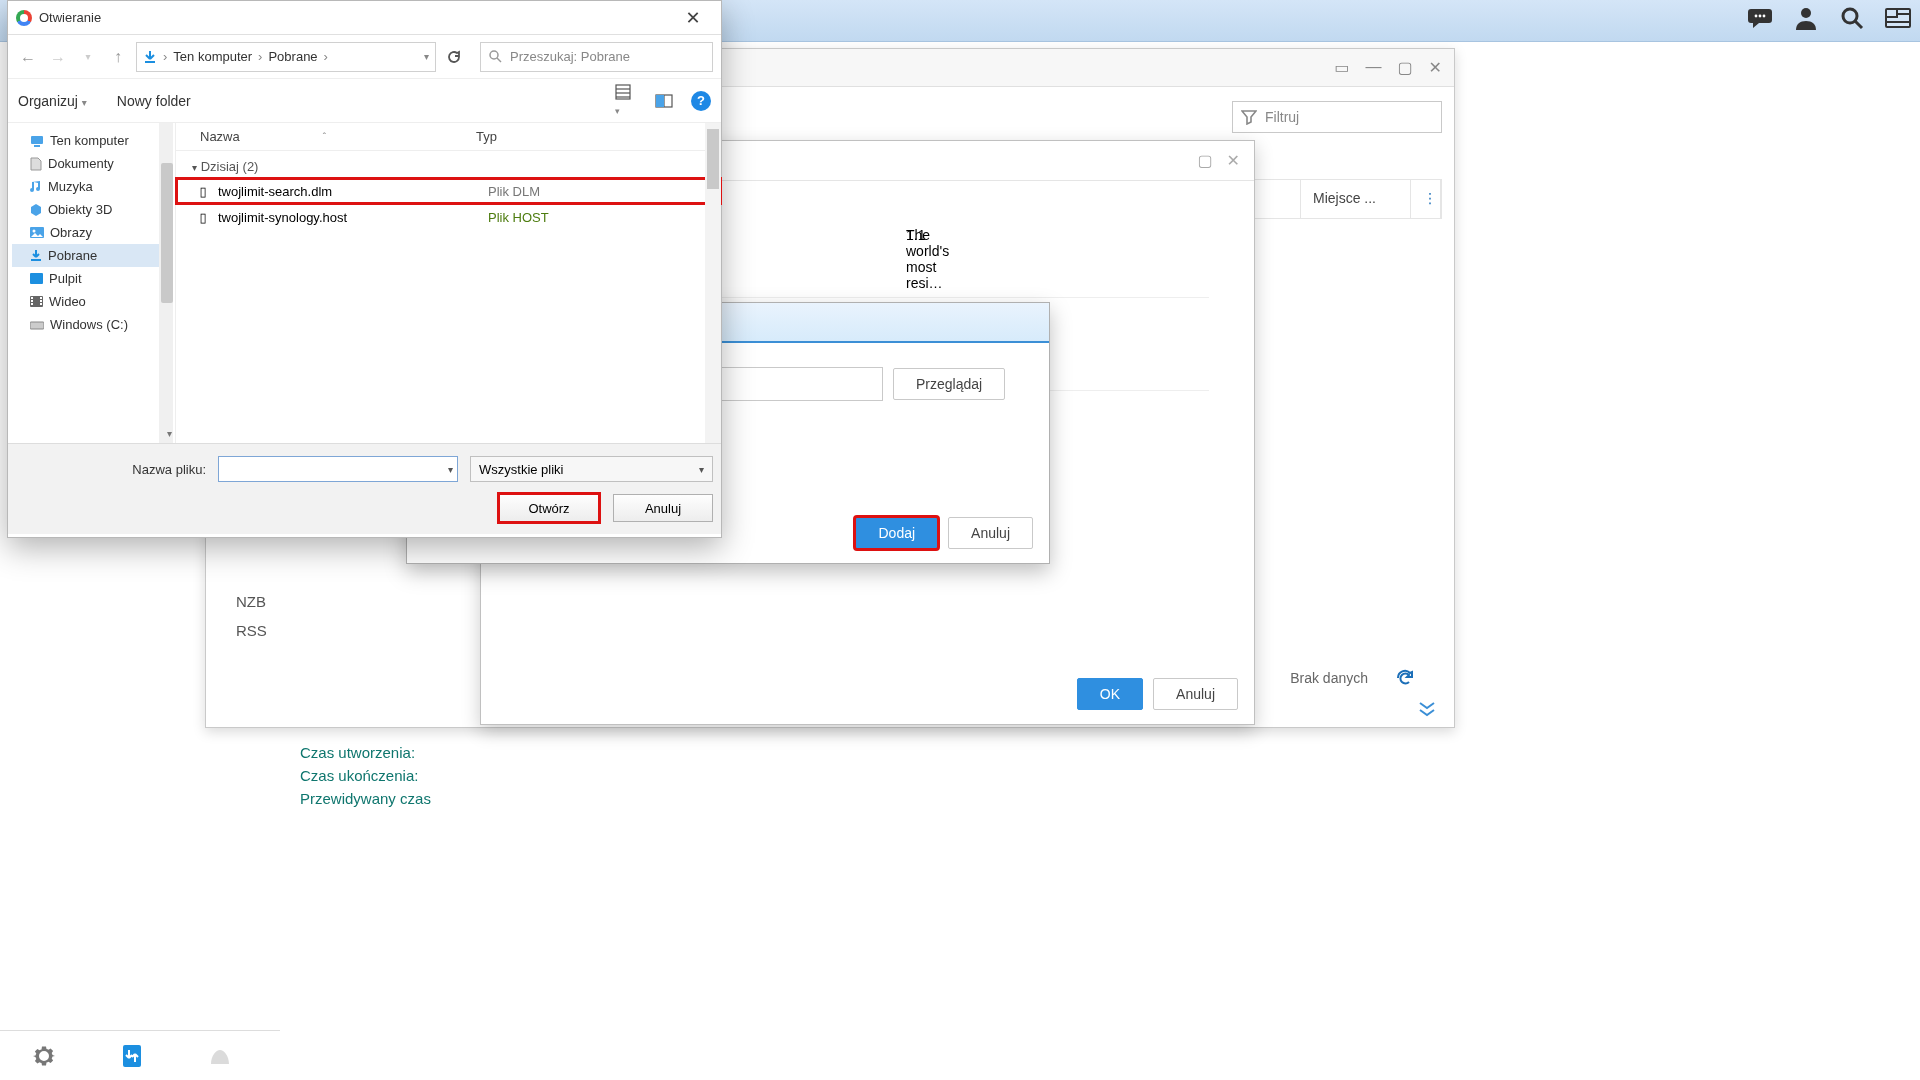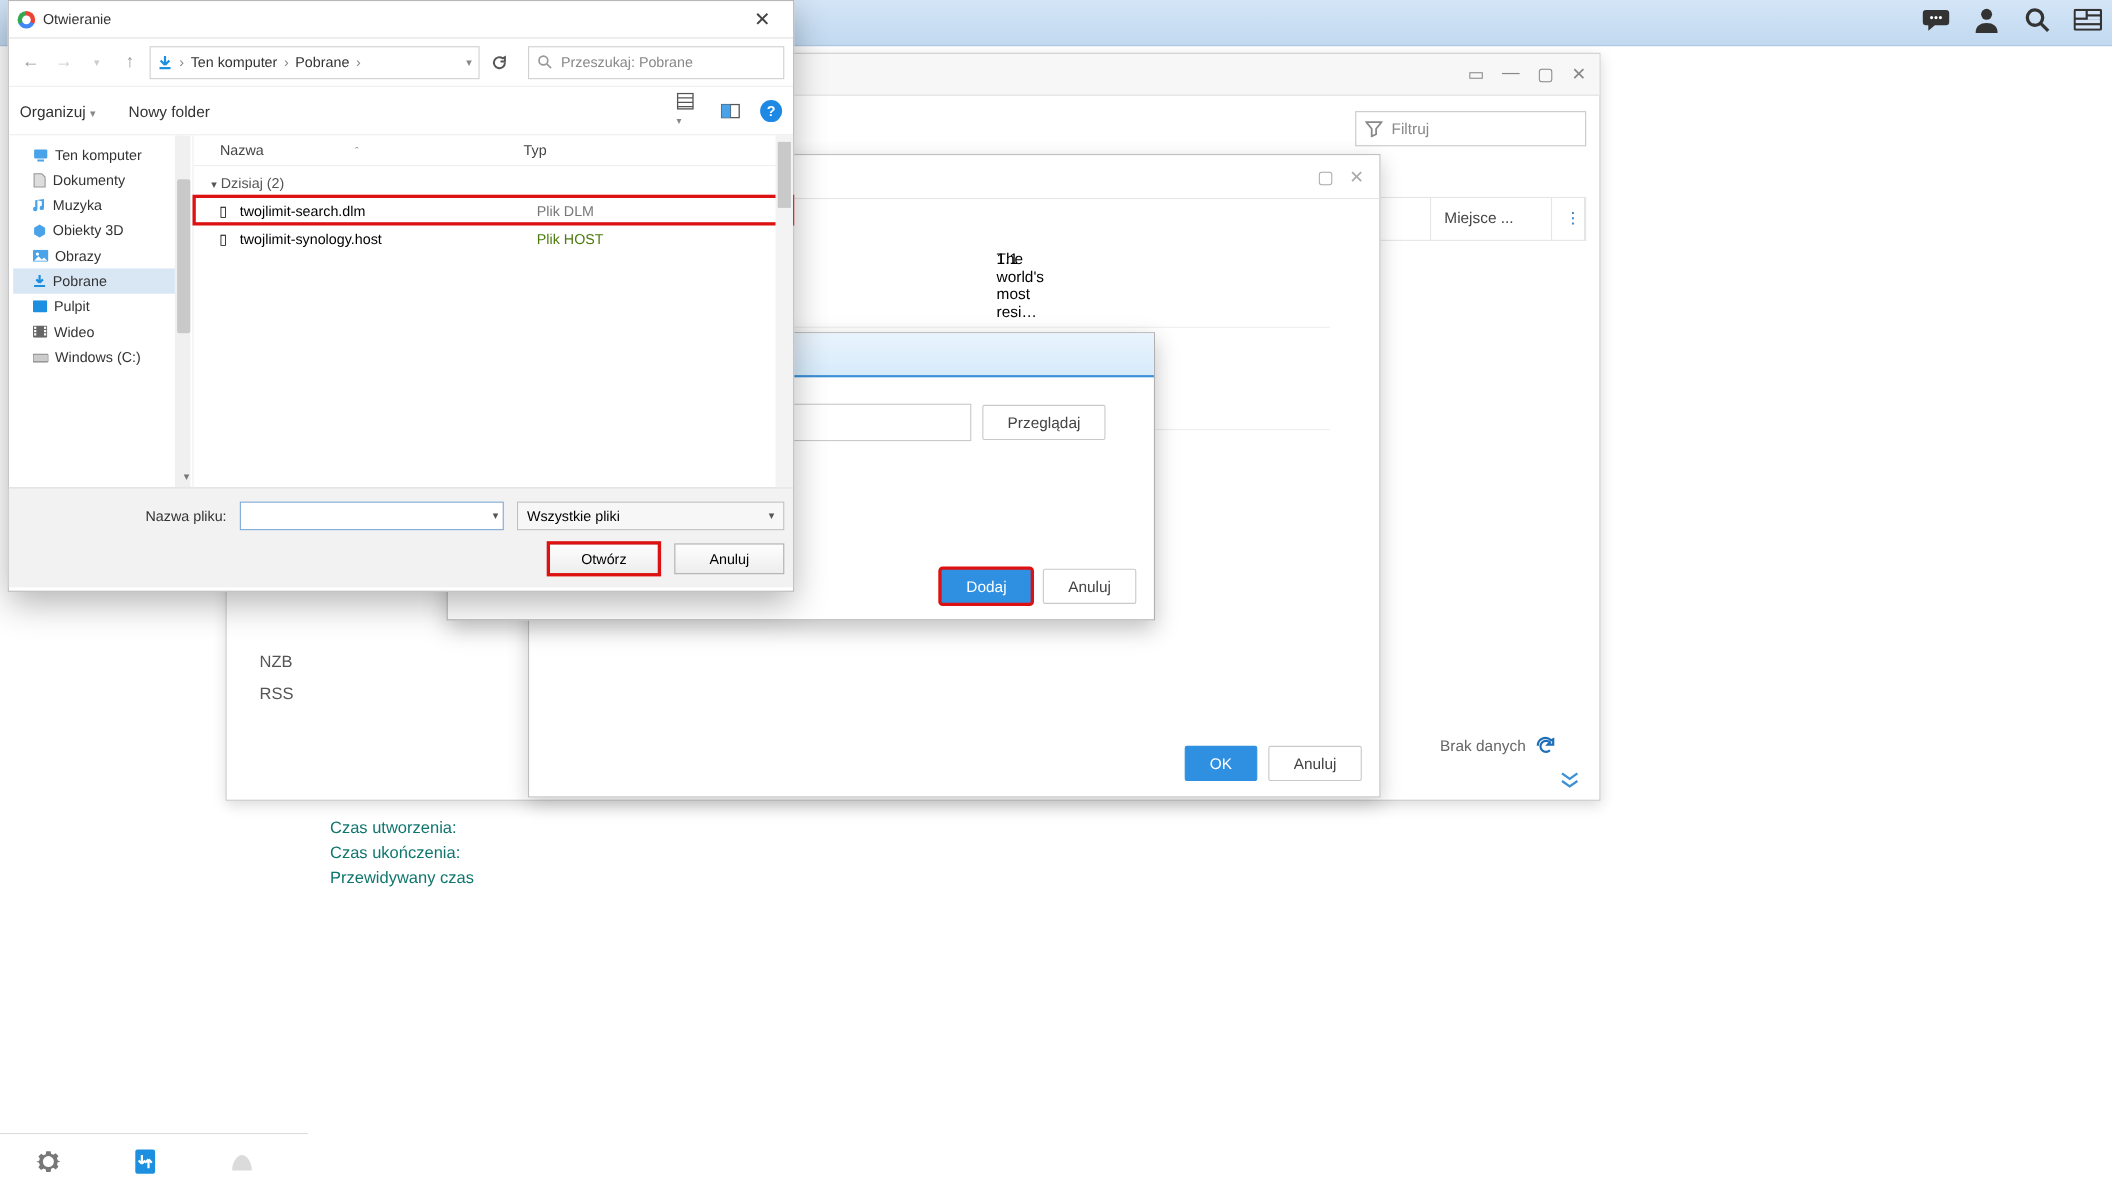--- a/index.html
+++ b/index.html
@@ -11,21 +11,21 @@
 .syno-top-icon { width: 28px; height: 28px; display: flex; align-items: center; justify-content: center; color: #333; }
 
 
 .ds-window { position: absolute; left: 205px; top: 48px; width: 1250px; height: 680px; background: #fff; border: 1px solid #c9c9c9; box-shadow: 0 4px 12px rgba(0,0,0,.15); }
 .ds-header { height: 38px; background: #f7f7f7; display: flex; align-items: center; padding: 0 12px; justify-content: space-between; border-bottom: 1px solid #e0e0e0;}
 .ds-title { font-weight: 600; font-size: 15px; color: #444;}
 .ds-winbtns { display:flex; gap: 16px; color:#888; }
 .ds-filter { position:absolute; right:12px; top:52px; width:210px; height:32px; border:1px solid #c9c9c9; display:flex; align-items:center; padding:0 8px; gap:8px; color:#888; font-size:14px;}
 .ds-table-header { position:absolute; top:130px; left:280px; right:12px; height:40px; display:flex; border:1px solid #e5e5e5;}
 .ds-th { padding:10px 12px; font-size:14px; color:#444; border-right:1px solid #e5e5e5;}
-.ds-nodata { position:absolute; right:40px; bottom:40px; color:#666; font-size:14px; display:flex; align-items:center; gap:9px;}
+.ds-nodata { position:absolute; right:40px; bottom:40px; color:#666; font-size:14px; display:flex; align-items:center; gap:28px;}
 .ds-chevrons { position:absolute; right:18px; bottom:10px; color:#3b8fd6;}
 .ds-sidebar-items { position:absolute; left:30px; top:538px; width:180px;}
 .ds-sidebar-item { font-size:15px; color:#555; padding:6px 0;}
 
 
 .settings-modal { position:absolute; left:480px; top:140px; width:775px; height:585px; background:#fff; border:1px solid #c0c0c0; box-shadow:0 6px 18px rgba(0,0,0,.2);}
 .settings-header { height:40px; display:flex; align-items:center; justify-content:space-between; padding:0 14px; border-bottom:1px solid #e5e5e5;}
 .settings-title { font-weight:600; font-size:16px; color:#444;}
 .settings-hbtns { display:flex; gap:14px; color:#aaa;}
 .settings-table { position:absolute; left:15px; top:80px; right:45px; }

